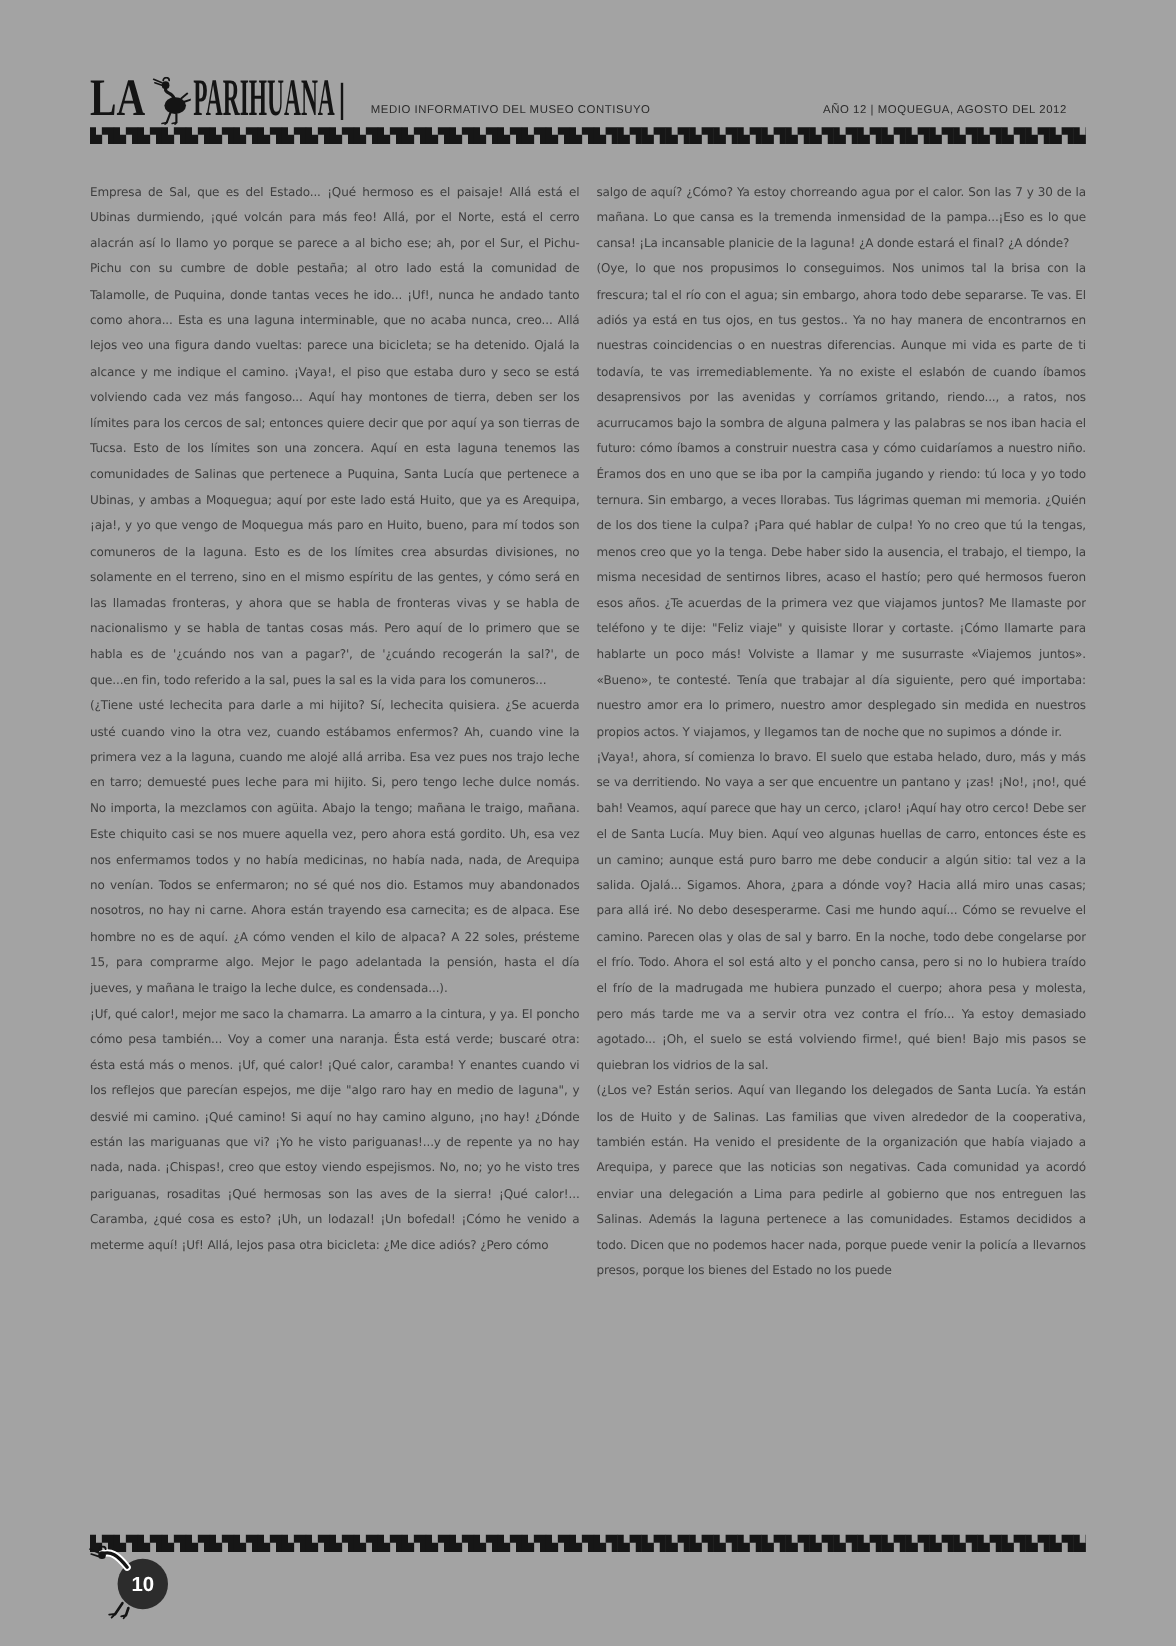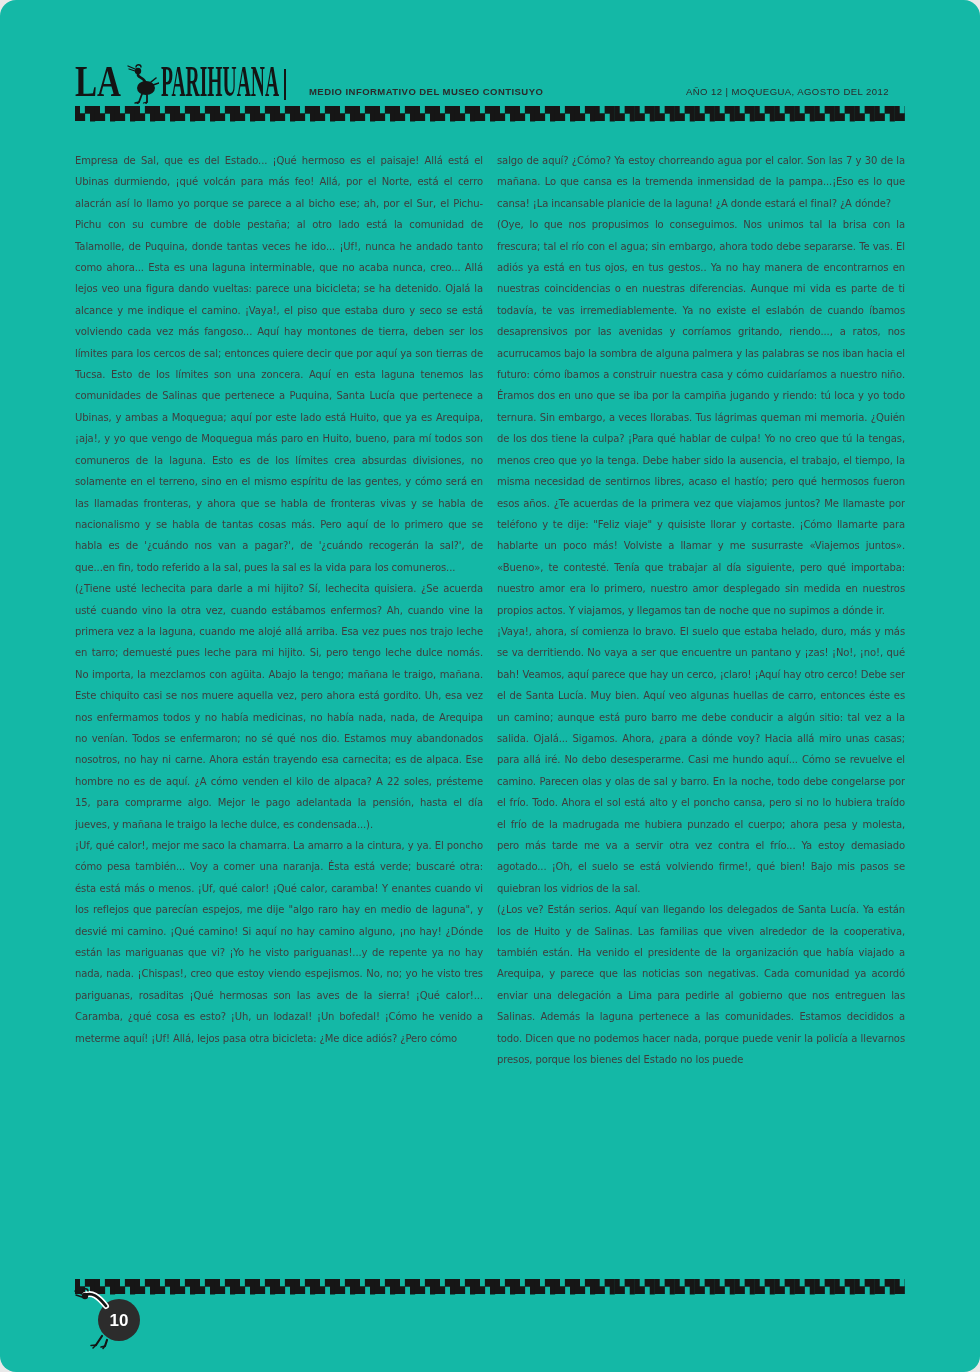--- a/index.html
+++ b/index.html
@@ -2,46 +2,45 @@
 <html lang="es"><head>
 <meta charset="utf-8">
 <title>LA PARIHUANA</title>
 <style>
   * { margin: 0; padding: 0; box-sizing: border-box; }
   html, body { background: #e9e9e9; }
   .page {
     position: relative;
     width: 980px;
     height: 1372px;
-    background: #14b8a6;
+    background: #a3a3a3;
     margin: 0 auto;
     overflow: hidden;
     font-family: "DejaVu Sans", sans-serif;
-    border-radius: 16px;
   }
   
   .header {
     position: absolute;
     left: 75px; top: 60px;
     width: 830px; height: 46px;
     display: flex;
     align-items: flex-end;
   }
   .masthead-svg { display: block; }
   .masthead-bird { margin: 0 2px 2px 2px; }
   .masthead-bar {
     width: 2px; height: 31px;
     background: #141414;
     margin: 0 0 6px 3px;
     flex: 0 0 auto;
   }
   .subtitle {
     font-family: "Liberation Sans", sans-serif;
     font-size: 9.5px;
-    font-weight: 700;
+    font-weight: 400;
     letter-spacing: 0.45px;
     color: #2b2b2b;
     margin: 0 0 9px 10px;
     white-space: nowrap;
     padding-left: 13px;
   }
   .edition {
     font-family: "Liberation Sans", sans-serif;
     font-size: 9.5px;
     font-weight: 500;

